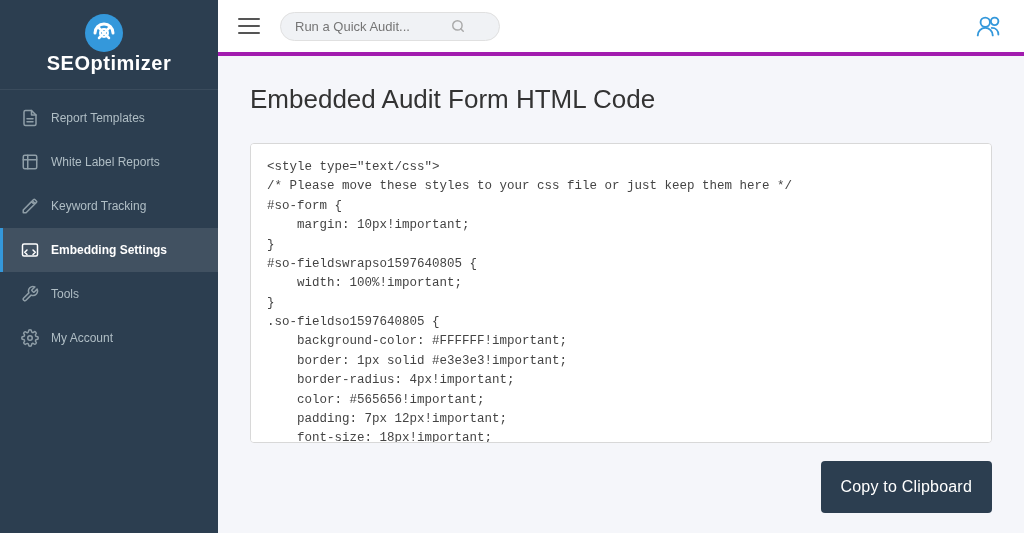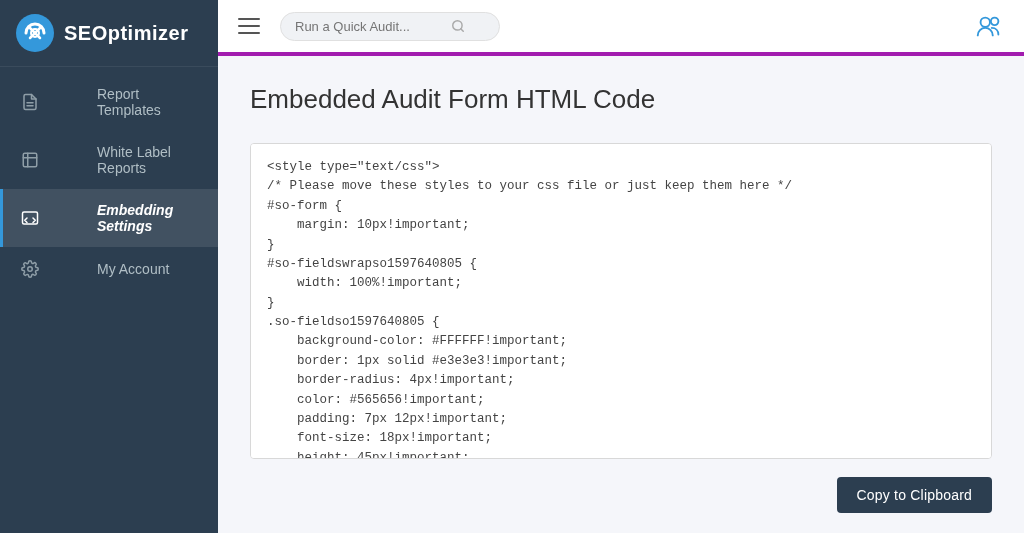--- a/index.html
+++ b/index.html
@@ -14,20 +14,21 @@
       flex-direction: column;
       height: 533px;
       overflow: hidden;
     }
     .sidebar-logo {
       display: flex;
       align-items: center;
       padding: 14px 16px;
       background: #2c3e50;
       border-bottom: 1px solid rgba(255,255,255,0.07);
+      flex-direction: column;
     }
     .logo-icon {
       width: 38px;
       height: 38px;
       margin-right: 10px;
       flex-shrink: 0;
     }
     .logo-text {
       color: #ffffff;
       font-size: 20px;
@@ -38,33 +39,31 @@
       flex: 1;
       display: flex;
       flex-direction: column;
       padding-top: 6px;
     }
     .nav-item {
       display: flex;
       align-items: center;
       padding: 13px 18px;
       color: #b0bec5;
-      font-size: 14px;
+      font-size: 12px;
       cursor: pointer;
       text-decoration: none;
       transition: background 0.15s;
       border-left: 3px solid transparent;
-      gap: 46px;
     }
     .nav-item.active {
       background: rgba(255,255,255,0.10);
       color: #ffffff;
       border-left: 3px solid #3498db;
       font-weight: 600;
-      font-style: italic;
     }
     .nav-icon {
       width: 18px;
       height: 18px;
       margin-right: 12px;
       flex-shrink: 0;
       opacity: 0.75;
     }
     .nav-item.active .nav-icon { opacity: 1; }
 
@@ -179,22 +178,22 @@
       display: flex;
       justify-content: flex-end;
       padding: 10px 0 0 0;
       flex-shrink: 0;
     }
     .copy-btn {
       background: #2c3e50;
       color: #fff;
       border: none;
       border-radius: 4px;
-      padding: 10px 20px;
-      font-size: 14px;
+      padding: 17px 20px;
+      font-size: 16px;
       cursor: pointer;
       font-weight: 500;
       letter-spacing: 0.2px;
     }
   </style>
 </head>
 <body>
 
 <aside class="sidebar">
   <div class="sidebar-logo">
@@ -221,30 +220,43 @@
 
     <a class="nav-item">
       <svg class="nav-icon" viewBox="0 0 24 24" fill="none" stroke="currentColor" stroke-width="2" stroke-linecap="round" stroke-linejoin="round">
         <rect x="3" y="3" width="18" height="18" rx="2"></rect>
           <path d="M3 9h18M9 3v18"></path>
       </svg>
       <span>White Label Reports</span>
     </a>
 
 
+    <a class="nav-item">
+      <svg class="nav-icon" viewBox="0 0 24 24" fill="none" stroke="currentColor" stroke-width="2" stroke-linecap="round" stroke-linejoin="round">
+        <path d="M3 17.25V21h3.75L17.81 9.94l-3.75-3.75L3 17.25z"></path>
+          <path d="M20.71 7.04a1 1 0 0 0 0-1.41l-2.34-2.34a1 1 0 0 0-1.41 0l-1.83 1.83 3.75 3.75 1.83-1.83z"></path>
+      </svg>
+      <span>Keyword Tracking</span>
+    </a>
 
     <a class="nav-item active">
       <svg class="nav-icon" viewBox="0 0 24 24" fill="none" stroke="currentColor" stroke-width="2" stroke-linecap="round" stroke-linejoin="round">
         <rect x="2" y="4" width="20" height="16" rx="2"></rect>
           <path d="M8 12l-3 3 3 3M16 12l3 3-3 3"></path>
       </svg>
       <span>Embedding Settings</span>
     </a>
 
 
+    <a class="nav-item">
+      <svg class="nav-icon" viewBox="0 0 24 24" fill="none" stroke="currentColor" stroke-width="2" stroke-linecap="round" stroke-linejoin="round">
+        <path d="M14.7 6.3a1 1 0 0 0 0 1.4l1.6 1.6a1 1 0 0 0 1.4 0l3.77-3.77a6 6 0 0 1-7.94 7.94l-6.91 6.91a2.12 2.12 0 0 1-3-3l6.91-6.91a6 6 0 0 1 7.94-7.94l-3.76 3.76z"></path>
+      </svg>
+      <span>Tools</span>
+    </a>
 
 
     <a class="nav-item">
       <svg class="nav-icon" viewBox="0 0 24 24" fill="none" stroke="currentColor" stroke-width="2" stroke-linecap="round" stroke-linejoin="round">
         <circle cx="12" cy="12" r="3"></circle>
           <path d="M19.4 15a1.65 1.65 0 0 0 .33 1.82l.06.06a2 2 0 0 1-2.83 2.83l-.06-.06a1.65 1.65 0 0 0-1.82-.33 1.65 1.65 0 0 0-1 1.51V21a2 2 0 0 1-4 0v-.09A1.65 1.65 0 0 0 9 19.4a1.65 1.65 0 0 0-1.82.33l-.06.06a2 2 0 0 1-2.83-2.83l.06-.06A1.65 1.65 0 0 0 4.68 15a1.65 1.65 0 0 0-1.51-1H3a2 2 0 0 1 0-4h.09A1.65 1.65 0 0 0 4.6 9a1.65 1.65 0 0 0-.33-1.82l-.06-.06a2 2 0 0 1 2.83-2.83l.06.06A1.65 1.65 0 0 0 9 4.68a1.65 1.65 0 0 0 1-1.51V3a2 2 0 0 1 4 0v.09a1.65 1.65 0 0 0 1 1.51 1.65 1.65 0 0 0 1.82-.33l.06-.06a2 2 0 0 1 2.83 2.83l-.06.06A1.65 1.65 0 0 0 19.4 9a1.65 1.65 0 0 0 1.51 1H21a2 2 0 0 1 0 4h-.09a1.65 1.65 0 0 0-1.51 1z"></path>
       </svg>
       <span>My Account</span>
     </a>
 

